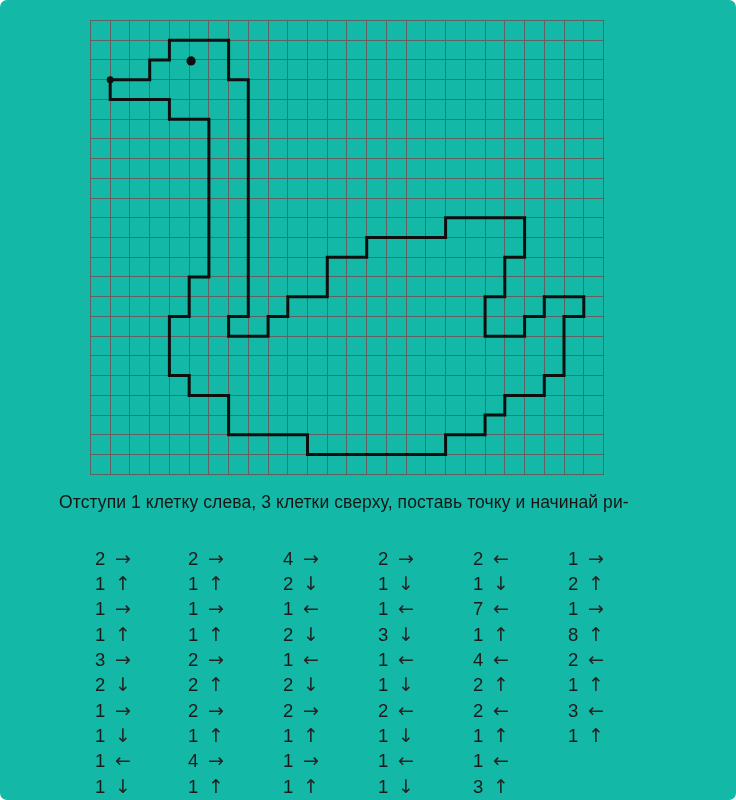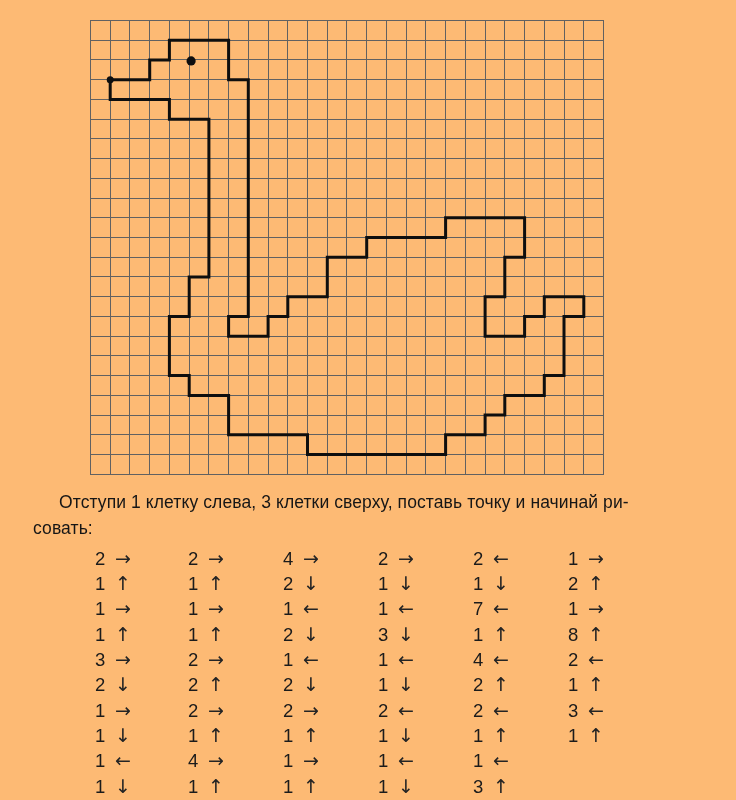--- a/index.html
+++ b/index.html
@@ -2,21 +2,21 @@
 <html><head>
 <meta charset="utf-8">
 <style>
   html, body { margin:0; padding:0; }
   body {
     width:736px; height:800px;
     background:#ffffff;
     font-family:"Liberation Sans", sans-serif;
     color:#121212;
   }
-  .page { position:relative; width:736px; height:800px; overflow:hidden; background:#fdba74; }
+  .page { position:relative; width:736px; height:800px; overflow:hidden; background:#14b8a6;border-radius:7px; }
 
   .grid-area { position:absolute; left:90px; top:20px; }
 
   .instruction {
     position:absolute; left:33px; top:489px; width:697px;
     font-size:17.5px; line-height:26px; color:#161616; letter-spacing:0.1px;
   }
   .ins-line1 { text-indent:26px; white-space:nowrap; }
 
   .moves { position:absolute; left:0; top:546px; width:736px; height:254px; }
@@ -88,21 +88,20 @@
         <line x1="0" y1="414.5" x2="514" y2="414.5" stroke="#616161" stroke-width="1" shape-rendering="crispEdges"></line>
         <line x1="0" y1="434.5" x2="514" y2="434.5" stroke="#616161" stroke-width="1" shape-rendering="crispEdges"></line>
         <line x1="0" y1="454.5" x2="514" y2="454.5" stroke="#616161" stroke-width="1" shape-rendering="crispEdges"></line>
         <polygon points="20.2,59.7 59.7,59.7 59.7,40.0 79.4,40.0 79.4,20.2 138.6,20.2 138.6,59.7 158.3,59.7 158.3,296.4 138.6,296.4 138.6,316.2 178.1,316.2 178.1,296.4 197.8,296.4 197.8,276.7 237.3,276.7 237.3,237.3 276.7,237.3 276.7,217.5 355.6,217.5 355.6,197.8 434.6,197.8 434.6,237.3 414.8,237.3 414.8,276.7 395.1,276.7 395.1,316.2 434.6,316.2 434.6,296.4 454.3,296.4 454.3,276.7 493.8,276.7 493.8,296.4 474.0,296.4 474.0,355.6 454.3,355.6 454.3,375.4 414.8,375.4 414.8,395.1 395.1,395.1 395.1,414.8 355.6,414.8 355.6,434.6 217.5,434.6 217.5,414.8 138.6,414.8 138.6,375.4 99.2,375.4 99.2,355.6 79.4,355.6 79.4,296.4 99.2,296.4 99.2,257.0 118.9,257.0 118.9,99.2 79.4,99.2 79.4,79.4 20.2,79.4 20.2,59.7" fill="none" stroke="#0e0e0e" stroke-width="3" stroke-linejoin="miter"></polygon>
         <circle cx="20.2" cy="59.7" r="3.5" fill="#0e0e0e"></circle>
         <circle cx="101.1" cy="40.9" r="4.6" fill="#0e0e0e"></circle>
       </svg></div>
 
   <div class="instruction">
     <div class="ins-line1">Отступи 1 клетку слева, 3 клетки сверху, поставь точку и начинай ри-</div>
-    <div class="ins-line2">совать:</div>
   </div>
 
   <div class="moves" id="movesTable">
       <div class="move-col" style="left: 63px;">
         <div class="move-row">
           <span class="move-num">2</span>
           <span class="move-arrow">→</span>
         </div>
         <div class="move-row">
           <span class="move-num">1</span>

